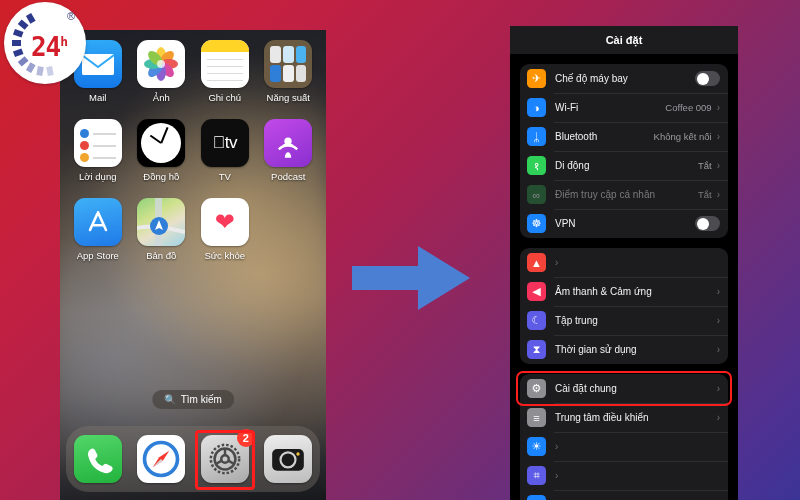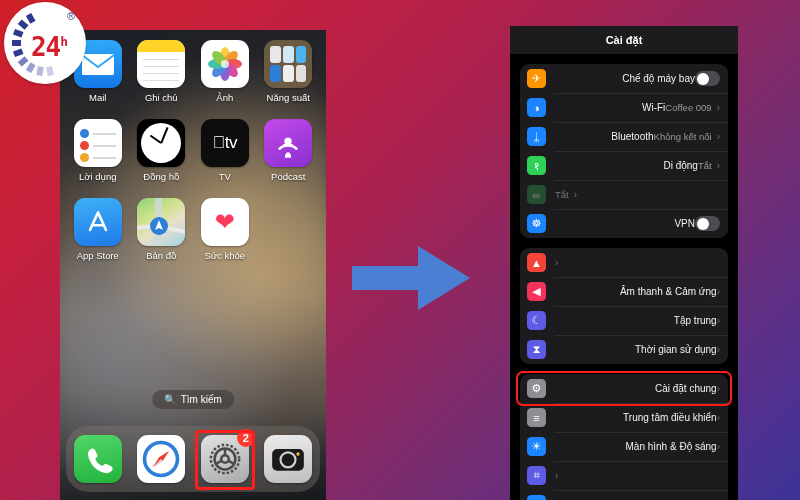--- a/index.html
+++ b/index.html
@@ -132,21 +132,21 @@
     color:#fff; font-size:11px; font-weight:bold;
   }
   #settings .scroll { padding:0 10px; }
   .group { background:#1c1c1e; border-radius:9px; margin-top:10px; overflow:hidden; }
   .srow { display:flex; align-items:center; min-height:29px; padding:3px 8px 3px 7px; position:relative; }
   .srow + .srow::before {
     content:""; position:absolute; left:34px; right:0; top:0; height:1px; background:#2e2e30;
   }
   .sicon { width:19px; height:19px; border-radius:4.5px; flex:0 0 19px; margin-right:9px;
     display:flex; align-items:center; justify-content:center; font-size:11px; color:#fff; }
-  .slabel { flex:1; color:#f2f2f2; font-size:10px; line-height:12px;text-align:right; }
+  .slabel { flex:1; color:#f2f2f2; font-size:10px; line-height:12px; }
   .sdim .slabel, .sdim .sval { color:#7a7a7d; }
   .sdim .sicon { opacity:.45; }
   .sval { color:#9b9b9f; font-size:9.5px; margin-right:5px; }
   .chev { color:#6a6a6e; font-size:10px; }
   .tog { width:25px; height:15px; border-radius:8px; background:#4b4b50; position:relative; flex:0 0 25px; }
   .tog::after { content:""; position:absolute; left:1.5px; top:1.5px; width:12px; height:12px;
     border-radius:50%; background:#fff; }
   .hl-row { position:absolute; border:2.5px solid #ff1d1d; border-radius:7px; pointer-events:none; z-index:8; }
 </style>
 </head>
@@ -181,50 +181,50 @@
       <div class="ic ic-mail">
         <svg class="env" viewBox="0 0 32 21">
           <rect x="0" y="0" width="32" height="21" rx="2" fill="#fff"></rect>
           <path d="M0 1 L16 13 L32 1" stroke="#2fa9f7" stroke-width="2" fill="none"></path>
         </svg>
       </div>
       <div class="lb">Mail</div>
     </div>
 
     <div class="app">
-      <div class="ic ic-notes">
-        <div class="top"></div>
-        <div class="ln" style="top:19px"></div>
-        <div class="ln" style="top:26px"></div>
-        <div class="ln" style="top:33px"></div>
-        <div class="ln" style="top:40px"></div>
-      </div>
-      <div class="lb">Ghi chú</div>
-    </div>
-
-    <div class="app">
       <div class="ic ic-photos">
         <svg viewBox="0 0 48 48">
           <g transform="translate(24,24)">
             <ellipse rx="5" ry="9" cy="-8" fill="#f8cf3f"></ellipse>
             <ellipse rx="5" ry="9" cy="-8" fill="#f39b2e" transform="rotate(45)"></ellipse>
             <ellipse rx="5" ry="9" cy="-8" fill="#ec5757" transform="rotate(90)"></ellipse>
             <ellipse rx="5" ry="9" cy="-8" fill="#d94ba0" transform="rotate(135)"></ellipse>
             <ellipse rx="5" ry="9" cy="-8" fill="#8b5fd0" transform="rotate(180)"></ellipse>
             <ellipse rx="5" ry="9" cy="-8" fill="#4e8ae0" transform="rotate(225)"></ellipse>
             <ellipse rx="5" ry="9" cy="-8" fill="#45bfa6" transform="rotate(270)"></ellipse>
             <ellipse rx="5" ry="9" cy="-8" fill="#8ec84a" transform="rotate(315)"></ellipse>
             <circle r="4" fill="#fff" opacity=".75"></circle>
           </g>
         </svg>
       </div>
       <div class="lb">Ảnh</div>
     </div>
 
     <div class="app">
+      <div class="ic ic-notes">
+        <div class="top"></div>
+        <div class="ln" style="top:19px"></div>
+        <div class="ln" style="top:26px"></div>
+        <div class="ln" style="top:33px"></div>
+        <div class="ln" style="top:40px"></div>
+      </div>
+      <div class="lb">Ghi chú</div>
+    </div>
+
+    <div class="app">
       <div class="ic ic-folder">
         <i style="background:#e8e8e8"></i>
         <i style="background:#cfe8f7"></i>
         <i style="background:#4ab3f0"></i>
         <i style="background:#2f7fd8"></i>
         <i style="background:#f0f0f0"></i>
         <i style="background:#e0e0e0"></i>
       </div>
       <div class="lb">Năng suất</div>
     </div>
@@ -375,20 +375,21 @@
           <div class="chev">›</div>
         </div>
         <div class="srow">
           <div class="sicon" style="background: rgb(48, 209, 88);">१</div>
           <div class="slabel">Di động</div>
           <div class="sval">Tắt</div>
           <div class="chev">›</div>
         </div>
         <div class="srow sdim">
           <div class="sicon" style="background: rgb(47, 143, 74);">∞</div>
+          <div class="slabel">Điểm truy cập cá nhân</div>
           <div class="sval">Tắt</div>
           <div class="chev">›</div>
         </div>
         <div class="srow">
           <div class="sicon" style="background: rgb(27, 132, 255);">☸</div>
           <div class="slabel">VPN</div>
           <div class="tog"></div>
         </div>
       </div>
       <div class="group">
@@ -418,21 +419,20 @@
           <div class="slabel">Cài đặt chung</div>
           <div class="chev">›</div>
         </div>
         <div class="srow">
           <div class="sicon" style="background: rgb(142, 142, 147);">≡</div>
           <div class="slabel">Trung tâm điều khiển</div>
           <div class="chev">›</div>
         </div>
         <div class="srow">
           <div class="sicon" style="background: rgb(27, 132, 255);">☀</div>
-          <div class="slabel">Màn hình &amp; Độ sáng</div>
           <div class="chev">›</div>
         </div>
         <div class="srow">
           <div class="sicon" style="background: rgb(94, 92, 230);">⌗</div>
           <div class="chev">›</div>
         </div>
         <div class="srow">
           <div class="sicon" style="background: rgb(27, 132, 255);">☺</div>
           <div class="slabel">Trợ năng</div>
         </div>

